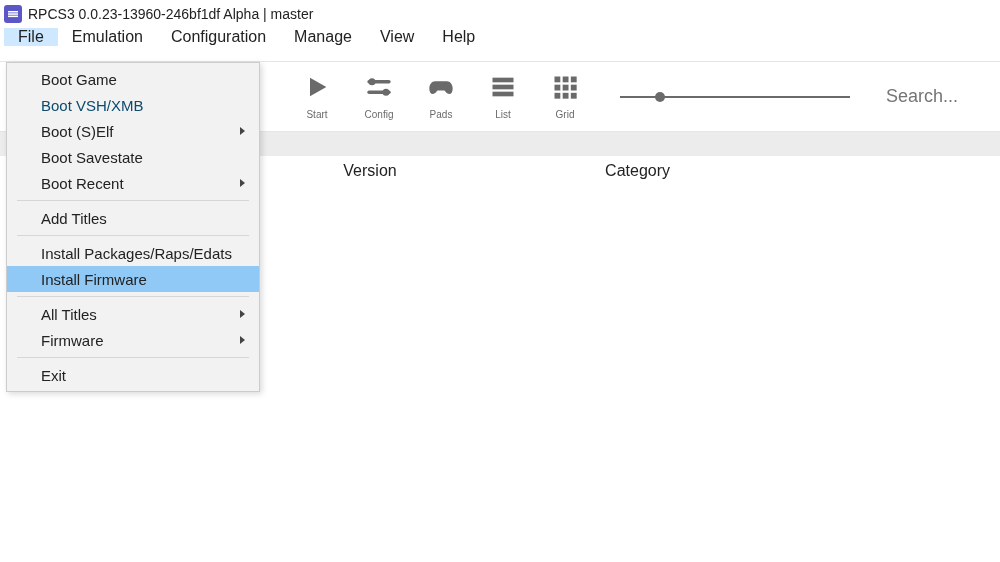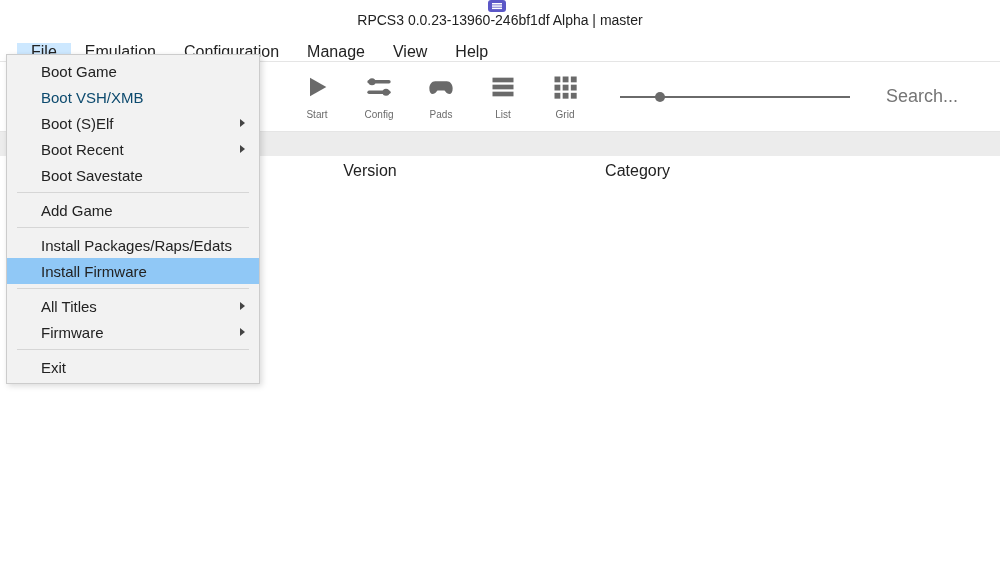--- a/index.html
+++ b/index.html
@@ -1,25 +1,25 @@
 <!DOCTYPE html>
 <html><head>
 <meta charset="utf-8">
 <style>
   * { box-sizing: border-box; margin: 0; padding: 0; font-family: "Segoe UI", Tahoma, sans-serif; }
   body { width: 1000px; height: 562px; background: #fff; overflow: hidden; position: relative; }
 
   
-  .titlebar { height: 28px; display: flex; align-items: center; padding: 0 4px; background: #fff; flex-direction: column; }
+  .titlebar { height: 28px; display: flex; align-items: center; padding: 0 4px; background: #fff; }
   .app-icon { width: 18px; height: 18px; background: #5b57c7; border-radius: 3px; display: flex; align-items: center; justify-content: center; margin-right: 6px; }
   .app-icon svg { width: 12px; height: 12px; }
   .title-text { font-size: 14px; color: #222; }
 
   
-  .menubar { height: 34px; display: flex; align-items: flex-end; background: #fff; border-bottom: 1px solid #e5e5e5; padding-left: 17px; }
+  .menubar { height: 34px; display: flex; align-items: flex-start; background: #fff; border-bottom: 1px solid #e5e5e5; padding-left: 4px; }
   .menu-item { padding: 0 14px; display: flex; align-items: center; font-size: 16px; color: #222; cursor: default; }
   .menu-item.open { background: #cde8ff; }
 
   
   .toolbar { height: 70px; background: #fff; display: flex; align-items: center; padding: 0 12px; gap: 28px; border-bottom: 1px solid #e5e5e5; }
   .tool-btn { display: flex; flex-direction: column; align-items: center; gap: 4px; color: #6a6a6a; cursor: default; width: 46px; }
   .tool-btn svg { width: 34px; height: 28px; fill: #6a6a6a; }
   .tool-caption { font-size: 10px; color: #6a6a6a; }
   .toolbar-spacer-left { width: 260px; flex: 0 0 260px; } 
 
@@ -28,21 +28,21 @@
   .slider-knob { position: absolute; left: 15%; top: -4px; width: 10px; height: 10px; border-radius: 50%; background: #6a6a6a; }
 
   .search { margin-left: auto; height: 38px; width: 132px; border: none; background: #fff; font-size: 18px; color: #888; padding: 0 8px; outline: none; }
 
   
   .col-strip-bg { height: 24px; background: #ececec; }
   .col-headers { height: 30px; display: flex; align-items: center; font-size: 16px; color: #222; }
   .col-headers > div { flex: 0 0 auto; }
 
   
-  .dropdown { position: absolute; left: 6px; top: 54px; width: 254px; background: #f2f2f2; border: 1px solid #ccc; box-shadow: 2px 2px 6px rgba(0,0,0,0.15); z-index: 100; padding: 3px 0; }
+  .dropdown { position: absolute; left: 6px; top: 62px; width: 254px; background: #f2f2f2; border: 1px solid #ccc; box-shadow: 2px 2px 6px rgba(0,0,0,0.15); z-index: 100; padding: 3px 0; }
   .dd-item { height: 26px; padding: 0 18px 0 34px; display: flex; align-items: center; font-size: 15px; color: #222; position: relative; cursor: default; }
   .dd-item.disabled { color: #0c4a6e; }
   .dd-item.highlight { background: #90c8f6; }
   .dd-item .arrow { position: absolute; right: 14px; top: 50%; transform: translateY(-50%); width: 0; height: 0; border-top: 4px solid transparent; border-bottom: 4px solid transparent; border-left: 5px solid #444; }
   .dd-sep { height: 1px; background: #d6d6d6; margin: 4px 10px; }
 
   
 </style>
 </head>
 <body>
@@ -141,30 +141,30 @@
       <span>Boot Game</span>
     </div>
   <div class="dd-item disabled">
       <span>Boot VSH/XMB</span>
     </div>
   <div class="dd-item">
       <span>Boot (S)Elf</span>
       <span class="arrow"></span>
     </div>
   <div class="dd-item">
+      <span>Boot Savestate</span>
+    </div>
+  <div class="dd-item">
       <span>Boot Recent</span>
       <span class="arrow"></span>
-    </div>
-  <div class="dd-item">
-      <span>Boot Savestate</span>
     </div>
   <div class="dd-sep"></div>
 
   <div class="dd-item">
-      <span>Add Game</span>
+      <span>Add Titles</span>
     </div>
   <div class="dd-sep"></div>
 
   <div class="dd-item">
       <span>Install Packages/Raps/Edats</span>
     </div>
   <div class="dd-item highlight">
       <span>Install Firmware</span>
     </div>
   <div class="dd-sep"></div>

